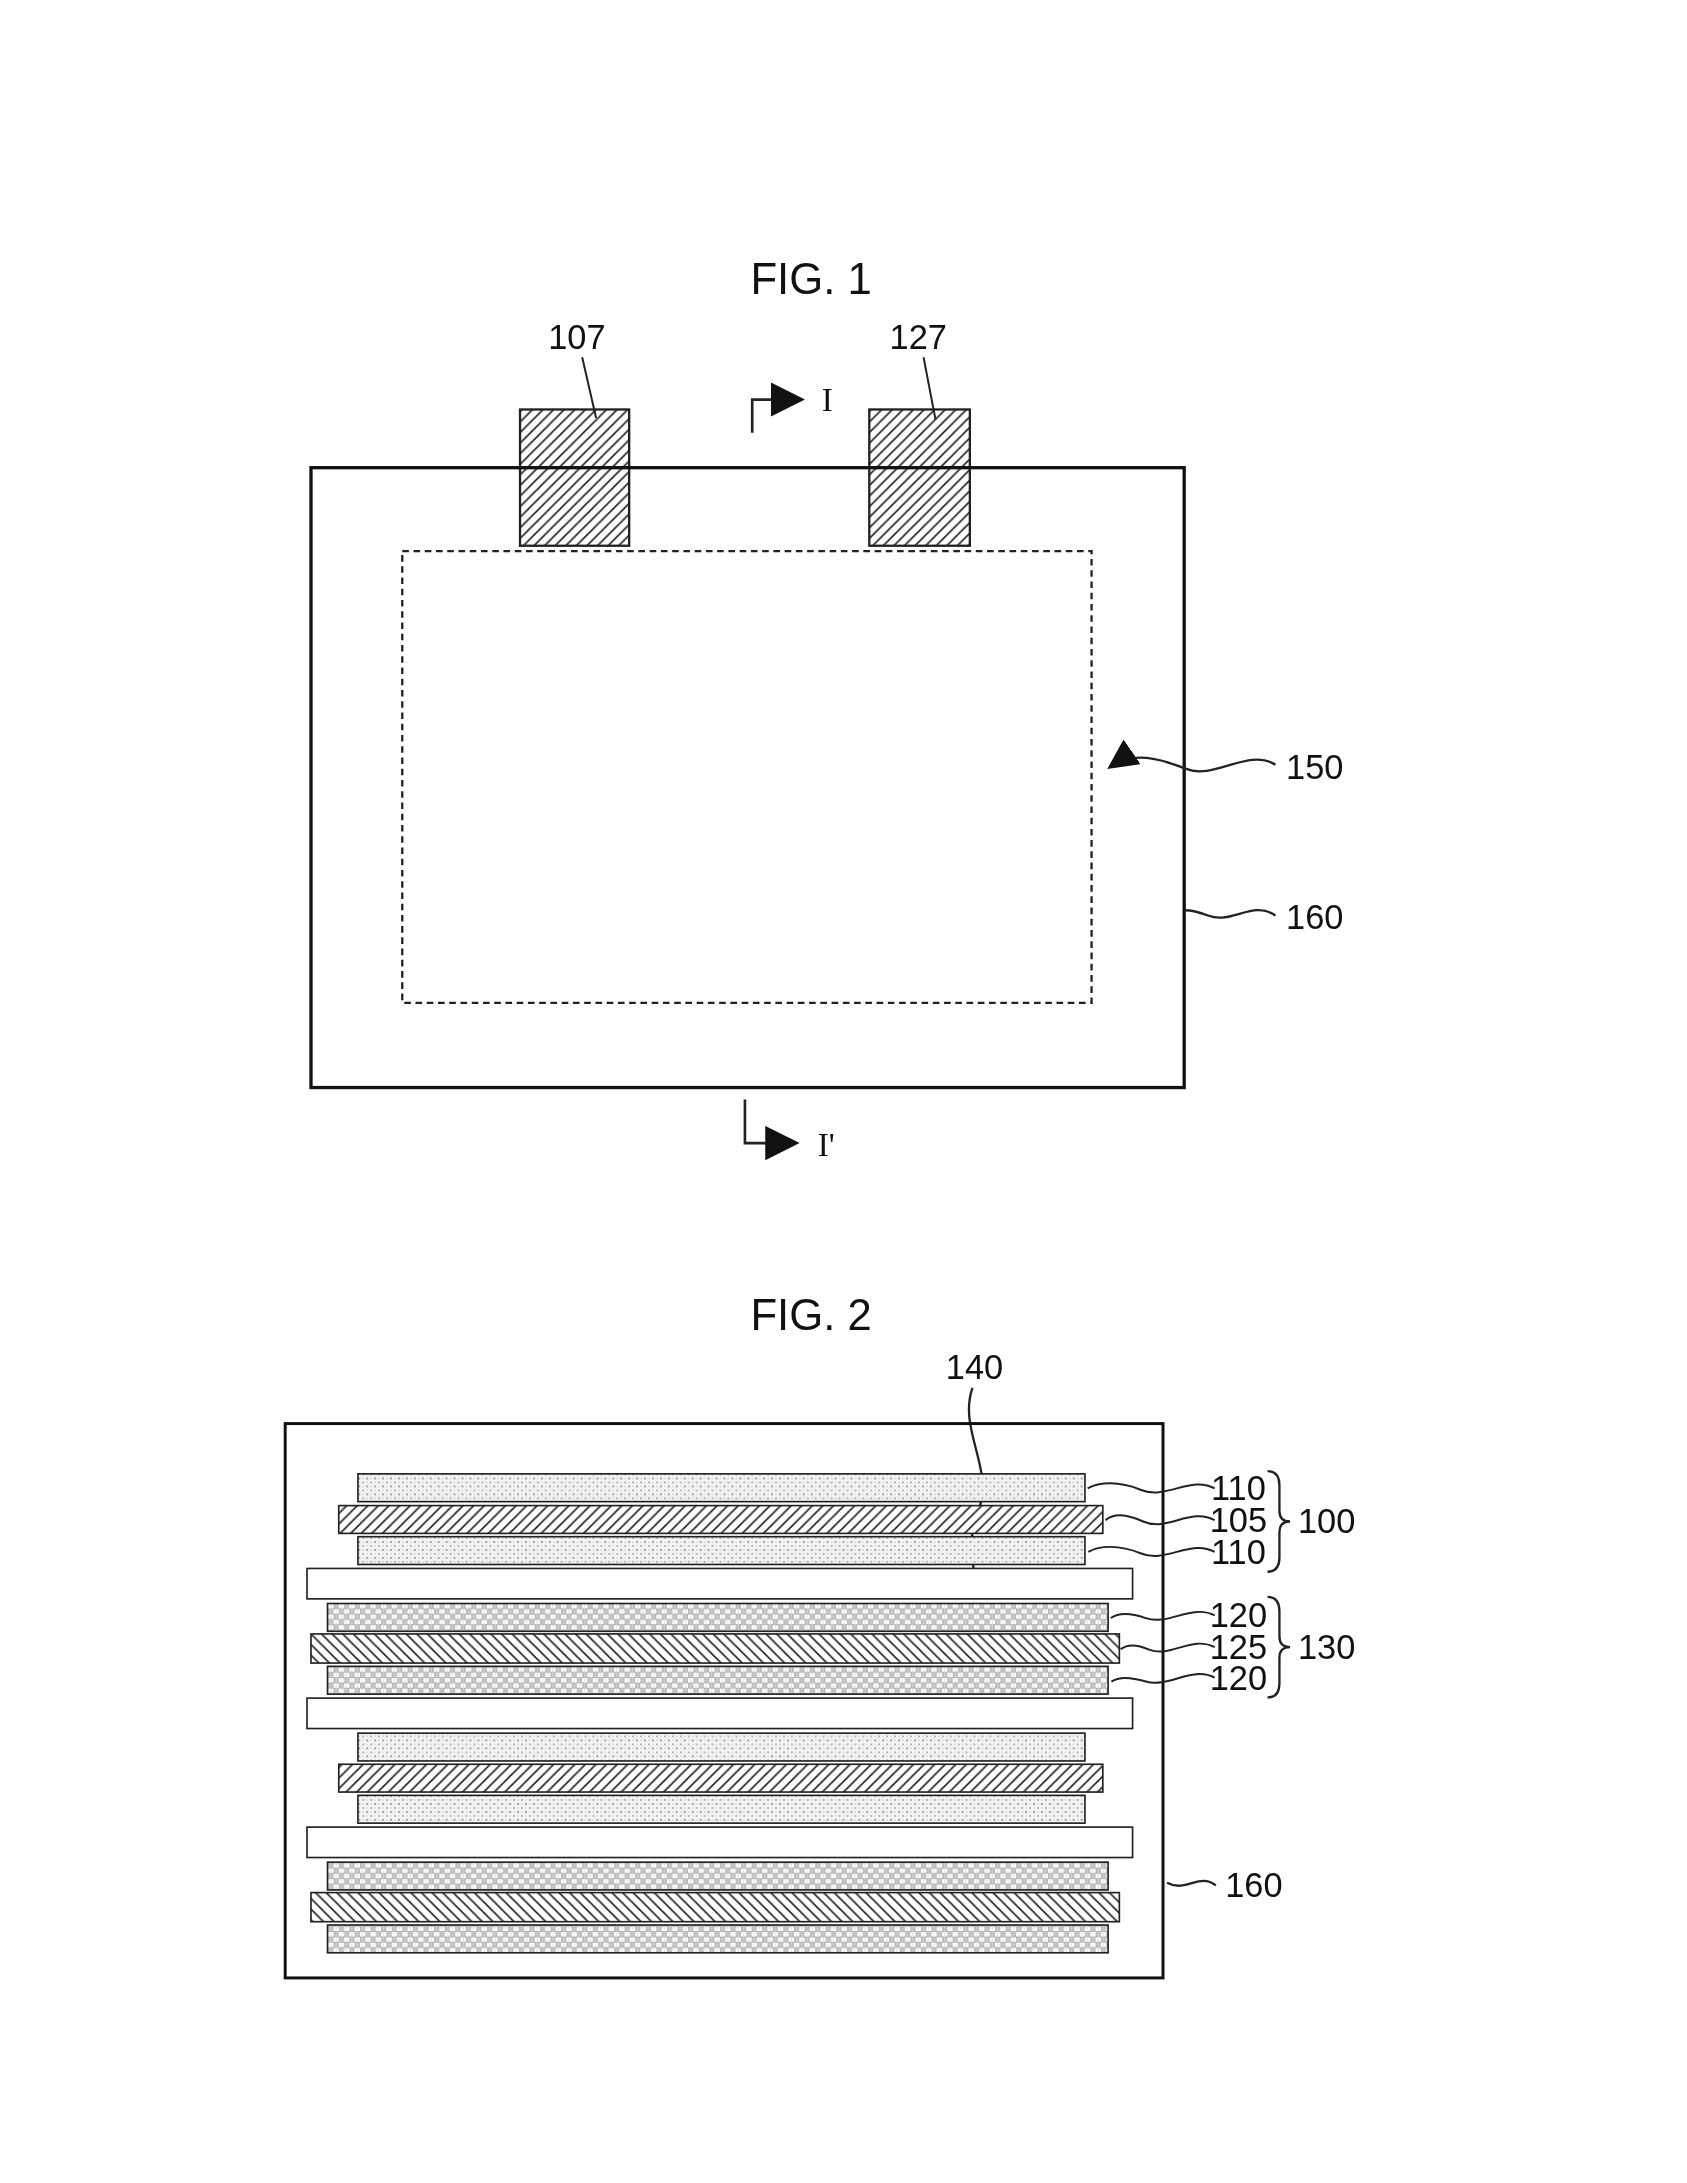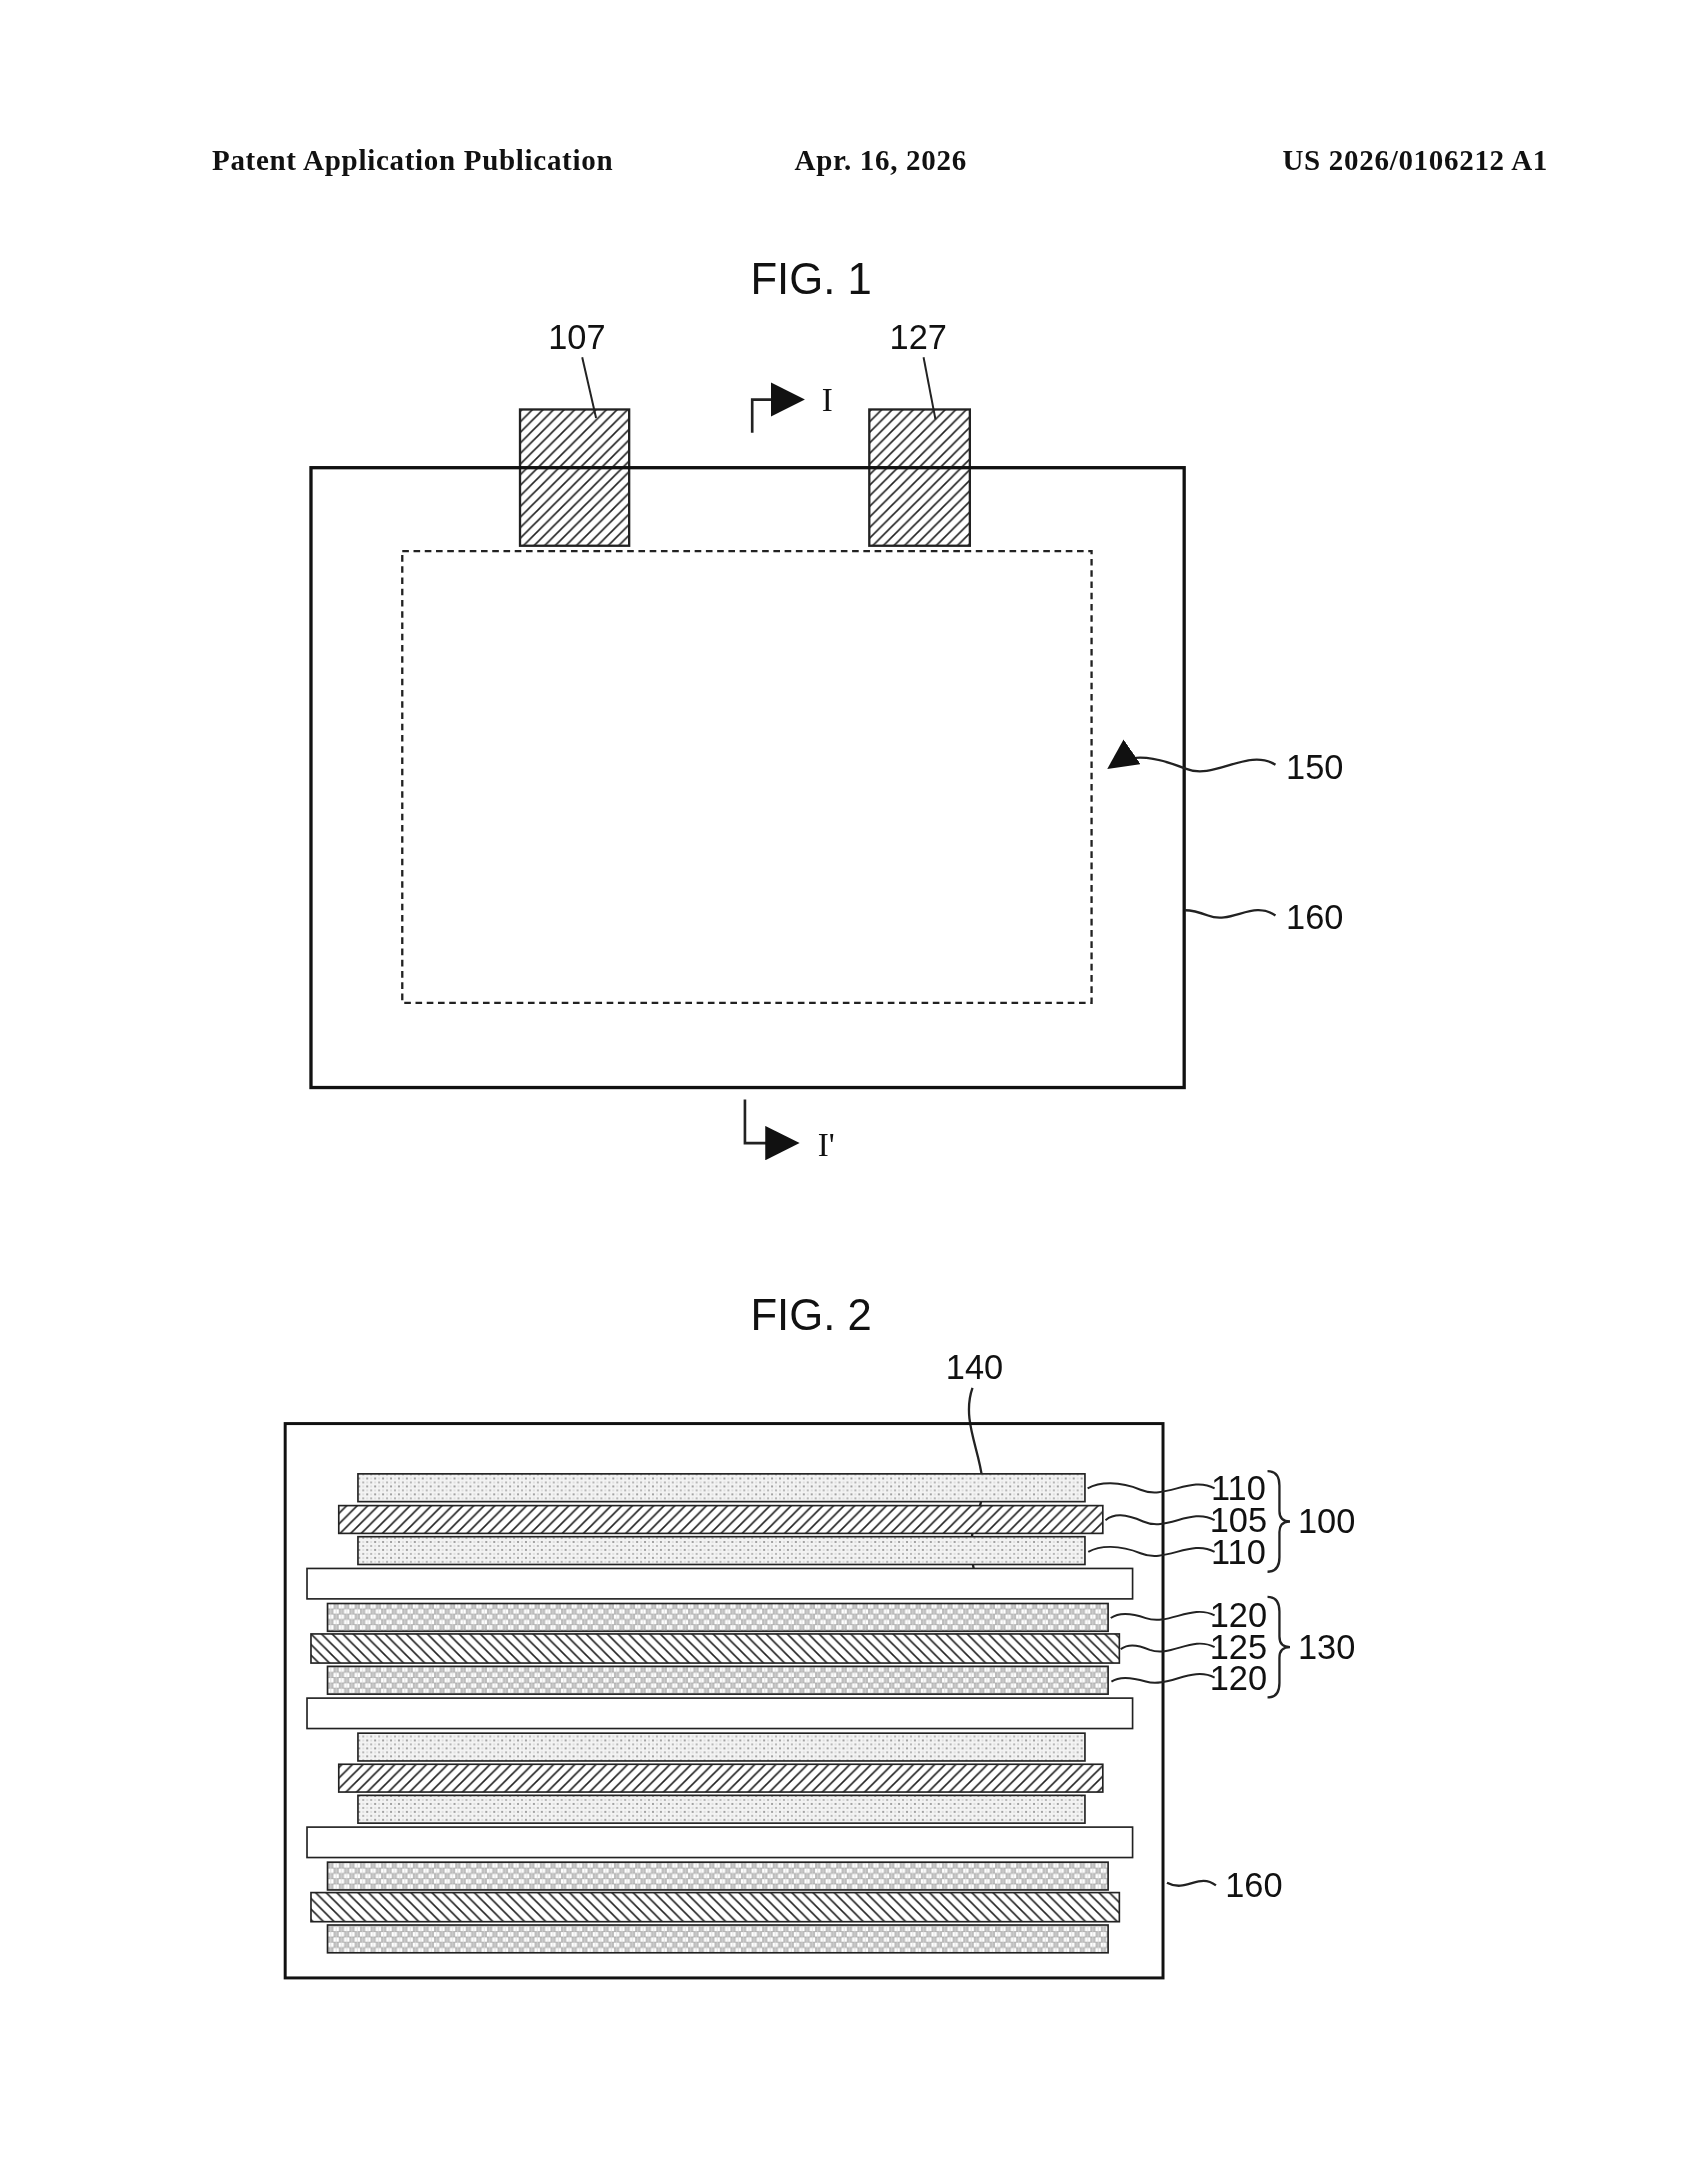--- a/index.html
+++ b/index.html
@@ -32,25 +32,20 @@
   text{fill:#111;}
   .figtitle{font-size:66px;font-family:"Liberation Sans",sans-serif;}
   .ref{font-size:52px;font-family:"Liberation Sans",sans-serif;}
   .sect{font-size:50px;font-family:"Liberation Serif",serif;}
 </style>
 </head>
 <body>
 
 <div class="page">
 
-  <div class="header">
-    <div class="h-left">Patent Application Publication</div>
-    <div class="h-center">Apr. 16, 2026</div>
-    <div class="h-right">US 2026/0106212 A1</div>
-  </div>
 
   <svg width="1687" height="2183" viewBox="0 0 2550 3300">
     <defs>
       <pattern id="pat-hatch" patternUnits="userSpaceOnUse" width="16" height="16">
         <rect width="16" height="16" fill="#ffffff"></rect>
         <path d="M0,16 L16,0" stroke="#222" stroke-width="2.4"></path>
         <path d="M-4,4 L4,-4" stroke="#222" stroke-width="2.4"></path>
         <path d="M12,20 L20,12" stroke="#222" stroke-width="2.4"></path>
       </pattern>
       <pattern id="pat-backslash" patternUnits="userSpaceOnUse" width="16" height="16">

